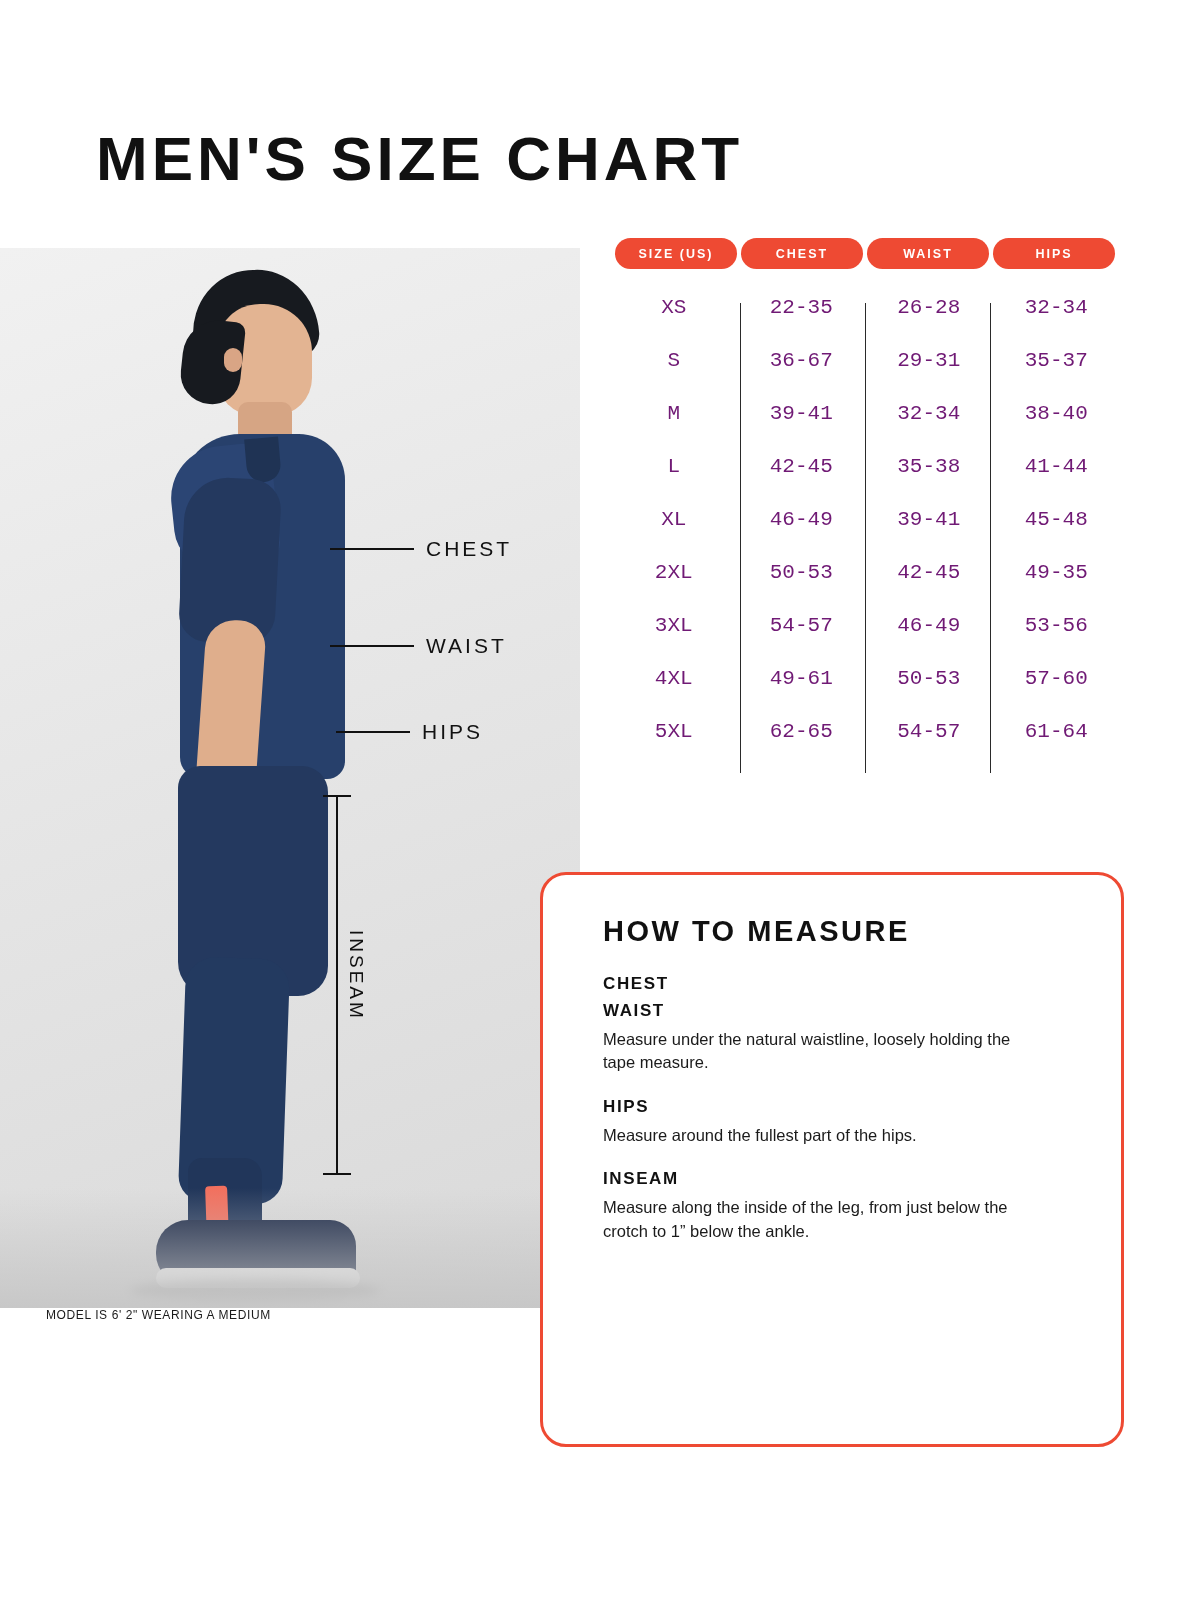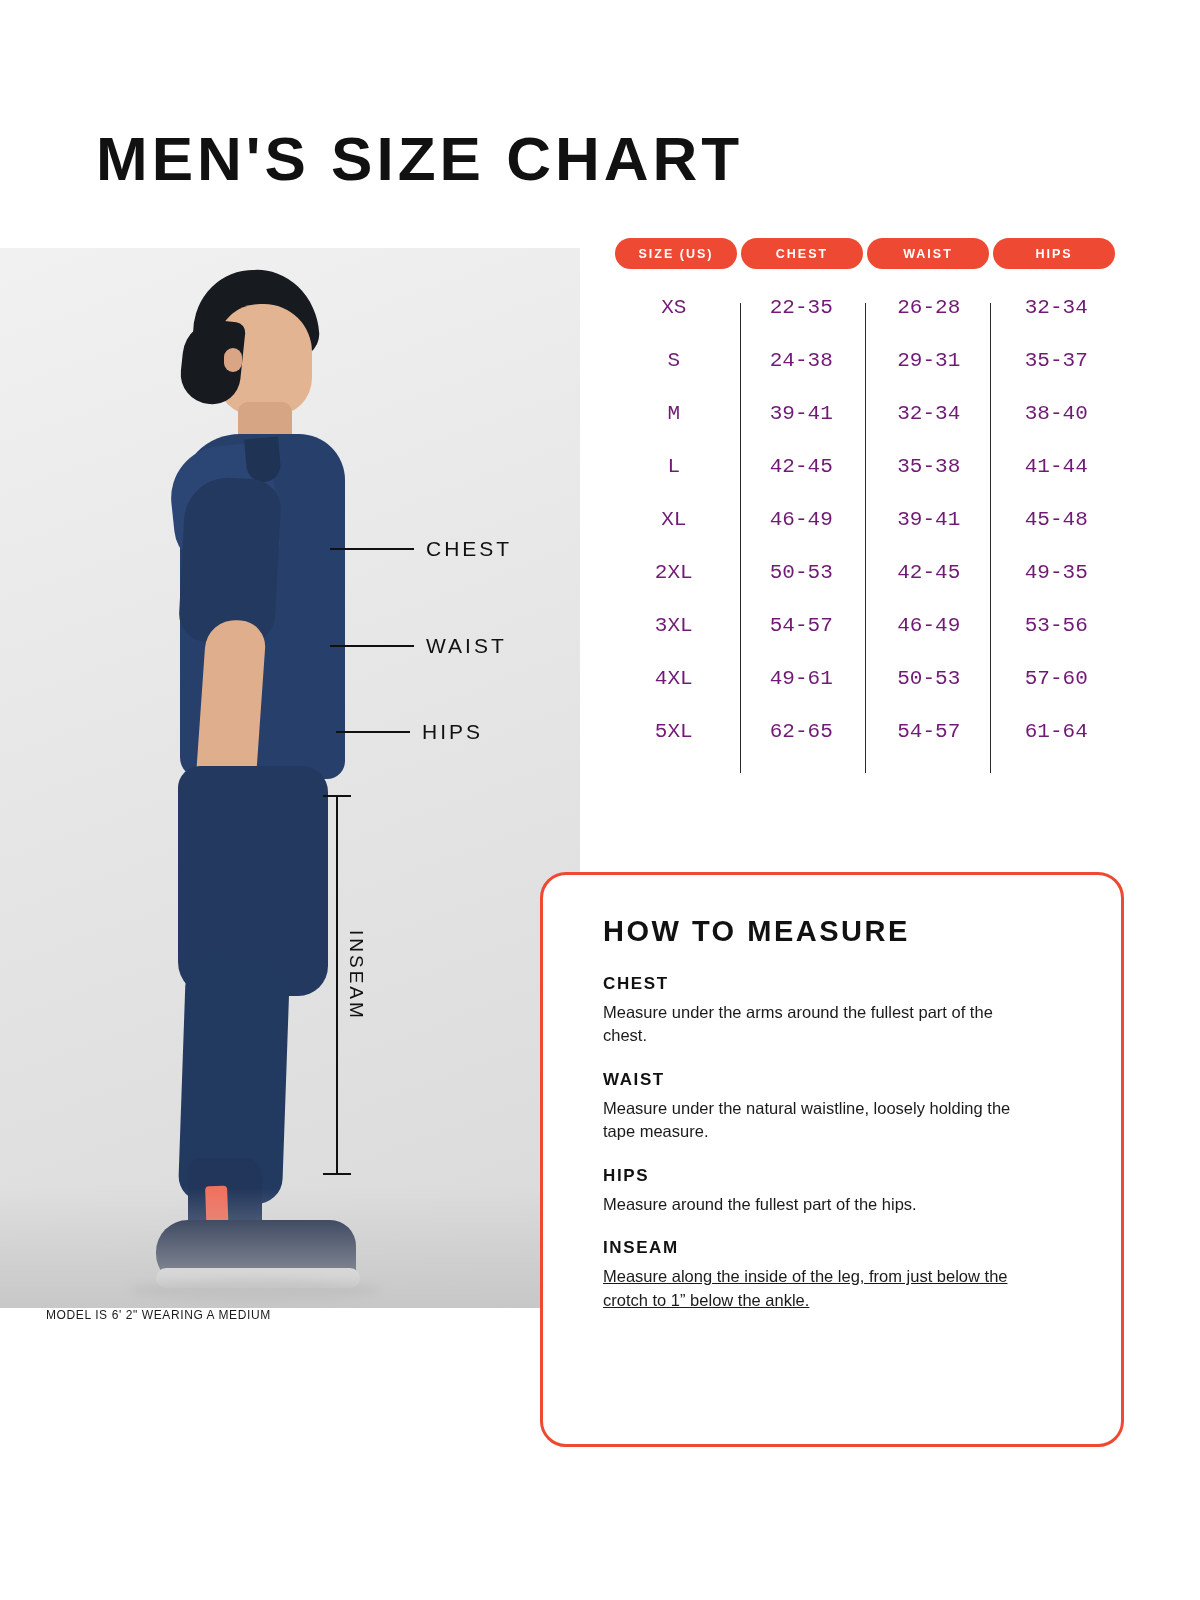--- a/index.html
+++ b/index.html
@@ -349,21 +349,21 @@
     letter-spacing: 1.6px;
     color: #111;
   }
   .htm p {
     margin: 0 0 22px 0;
     font-size: 16.5px;
     line-height: 1.42;
     color: #1b1b1b;
     max-width: 420px;
   }
-  .htm .block:last-child p { margin-bottom: 0; text-decoration: underline; }
+  .htm .block:last-child p { margin-bottom: 0; }
 </style>
 </head>
 <body>
 
 <div class="page">
 
   <h1 class="title">MEN'S SIZE CHART</h1>
 
   <div class="photo-panel">
     <div class="model">
@@ -422,21 +422,21 @@
       <div class="vline v3"></div>
 
       <div class="row">
         <div class="cell size">XS</div>
         <div class="cell">22-35</div>
         <div class="cell">26-28</div>
         <div class="cell">32-34</div>
       </div>
       <div class="row">
         <div class="cell size">S</div>
-        <div class="cell">24-38</div>
+        <div class="cell">36-67</div>
         <div class="cell">29-31</div>
         <div class="cell">35-37</div>
       </div>
       <div class="row">
         <div class="cell size">M</div>
         <div class="cell">39-41</div>
         <div class="cell">32-34</div>
         <div class="cell">38-40</div>
       </div>
       <div class="row">
@@ -477,21 +477,20 @@
       </div>
     </div>
   </div>
 
   <div class="htm">
     <div class="htm-inner">
       <h2>HOW TO MEASURE</h2>
 
       <div class="block">
         <h3>CHEST</h3>
-        <p>Measure under the arms around the fullest part of the chest.</p>
       </div>
       <div class="block">
         <h3>WAIST</h3>
         <p>Measure under the natural waistline, loosely holding the tape measure.</p>
       </div>
       <div class="block">
         <h3>HIPS</h3>
         <p>Measure around the fullest part of the hips.</p>
       </div>
       <div class="block">

